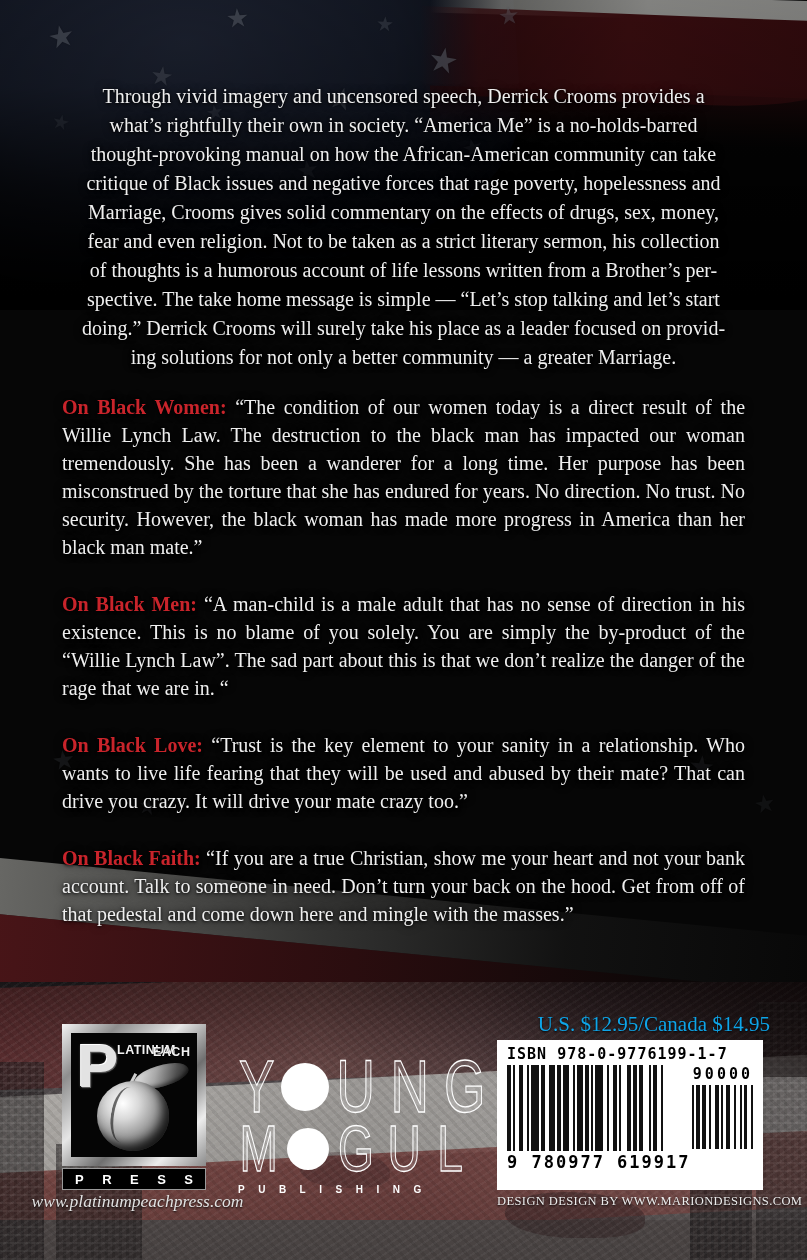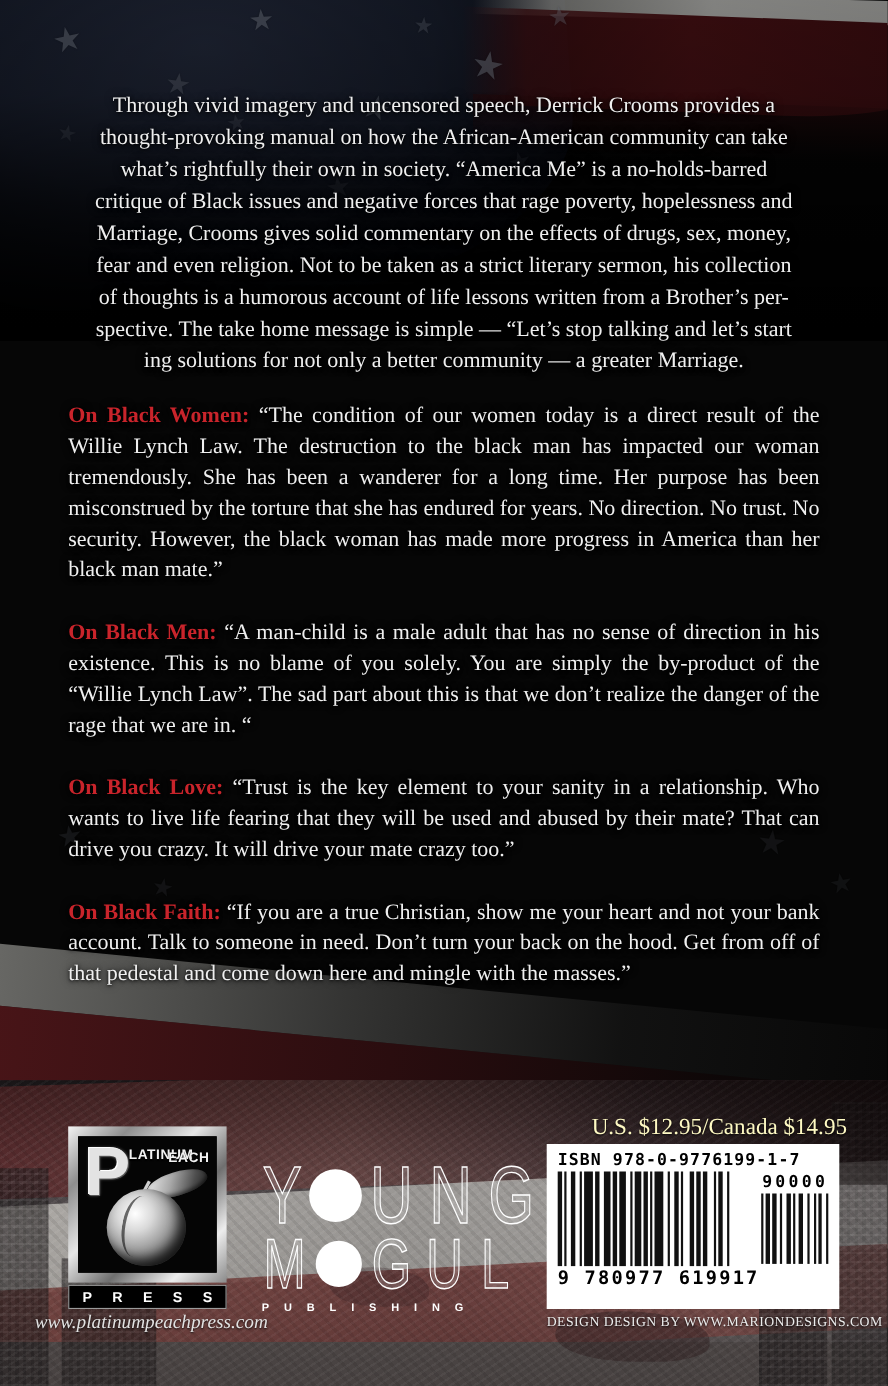--- a/index.html
+++ b/index.html
@@ -56,21 +56,21 @@
   
   .content{position:absolute;left:62px;width:683px;top:0;z-index:2;color:#efefef;}
   .intro{margin-top:82px;padding:0 14px;font-size:20px;line-height:29px;text-align:center;
     text-shadow:0 1px 3px rgba(0,0,0,.95),0 0 8px rgba(0,0,0,.7);}
   .section{margin:29px 0 0;font-size:20px;line-height:28px;text-align:justify;
     text-shadow:0 1px 3px rgba(0,0,0,.95),0 0 8px rgba(0,0,0,.7);}
   .section:first-child{margin-top:21px;}
   .shead{font-weight:bold;}
 
   
-  .price{position:absolute;top:1012px;right:37px;z-index:3;font-size:21px;color:#fef9c3;
+  .price{position:absolute;top:1012px;right:37px;z-index:3;font-size:21px;color:#0ea5e9;
     text-shadow:0 1px 2px rgba(0,0,0,.9);}
   .credit{position:absolute;left:497px;top:1194px;width:290px;z-index:3;font-size:12.5px;
     letter-spacing:.4px;color:#ececec;text-shadow:0 1px 2px rgba(0,0,0,.9);white-space:nowrap;}
 
   
   .barcode-box{position:absolute;left:497px;top:1040px;width:266px;height:150px;z-index:3;
     background:#fff;box-sizing:border-box;padding:5px 10px 4px;color:#000;
     font-family:"DejaVu Sans Mono",monospace;}
   .isbn-line{font-size:15px;font-weight:bold;letter-spacing:1px;white-space:nowrap;}
   .bc-row{display:flex;gap:8px;margin-top:2px;}
@@ -175,27 +175,28 @@
       <div class="blotch" style="left:300px;top:170px;width:90px;height:36px;opacity:.3;"></div>
       <div class="bz-texture"></div>
       <div class="bz-darktr"></div>
       <div class="bz-shade"></div>
     </div>
   </div>
 
   <div class="content">
     <div class="intro">
         <div>Through vivid imagery and uncensored speech, Derrick Crooms provides a</div>
+        <div>what’s rightfully their own in society.  “America Me” is a no-holds-barred</div>
         <div>thought-provoking manual on how the African-American community can take</div>
-        <div>what’s rightfully their own in society.  “America Me” is a no-holds-barred</div>
         <div>critique of Black issues and negative forces that rage poverty, hopelessness and</div>
         <div>Marriage, Crooms gives solid commentary on the effects of drugs, sex, money,</div>
         <div>fear and even religion. Not to be taken as a strict literary sermon, his collection</div>
         <div>of thoughts is a humorous account of life lessons written from a Brother’s per-</div>
         <div>spective. The take home message is simple — “Let’s stop talking and let’s start</div>
+        <div>doing.” Derrick Crooms will surely take his place as a leader focused on provid-</div>
         <div>ing solutions for not only a better community — a greater Marriage.</div>
       </div>
     <div class="sections">
         <p class="section"><span class="shead" style="color: rgb(201, 36, 43);">On Black Women:</span><span> “The condition of our women today is a direct result of the Willie Lynch Law.  The destruction to the black man has impacted our woman tremendously.  She has been a wanderer for a long time.  Her purpose has been misconstrued by the torture that she has endured for years.  No direction.  No trust.  No security.  However, the black woman has made more progress in America than her black man mate.”</span></p>
         <p class="section"><span class="shead" style="color: rgb(201, 36, 43);">On Black Men:</span><span> “A man-child is a male adult that has no sense of direction in his existence.  This is no blame of you solely.  You are simply the by-product of the “Willie Lynch Law”.  The sad part about this is that we don’t realize the danger of the rage that we are in. “</span></p>
         <p class="section"><span class="shead" style="color: rgb(201, 36, 43);">On Black Love:</span><span> “Trust is the key element to your sanity in a relationship.  Who wants to live life fearing that they will be used and abused by their mate?  That can drive you crazy.  It will drive your mate crazy too.”</span></p>
         <p class="section"><span class="shead" style="color: rgb(201, 36, 43);">On Black Faith:</span><span> “If you are a true Christian, show me your heart and not your bank account.  Talk to someone in need.  Don’t turn your back on the hood.  Get from off of that pedestal and come down here and mingle with the masses.”</span></p>
       </div>
   </div>
 

